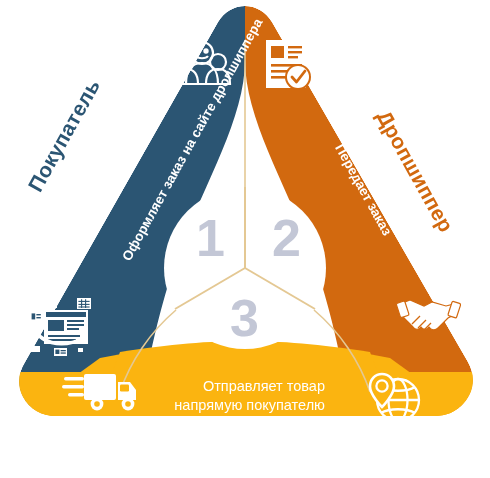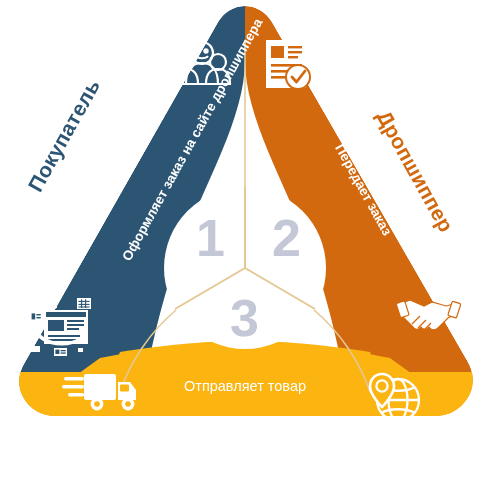--- a/index.html
+++ b/index.html
@@ -68,21 +68,21 @@
     transform: rotate(61deg);
   }
   #text-step3 {
     left: 165px;
     top: 377px;
     width: 160px;
     font-size: 14.5px;
     line-height: 19px;
     font-weight: 400;
   }
-  #text-step3 span { display: block; }
+  #text-step3 span { display: block; text-align: right; }
   .step-number {
     position: absolute;
     color: #C3C7D6;
     font-size: 52px;
     font-weight: 700;
     line-height: 1;
     user-select: none;
   }
   #num-1 { left: 196px; top: 212px; }
   #num-2 { left: 272px; top: 212px; }
@@ -301,19 +301,20 @@
     <span>Оформляет заказ</span>
     <span>на сайте дропшиппера</span>
   </div>
 
   <div class="inner-text" id="text-step2">
     <span>Передает заказ</span>
   </div>
 
   <div class="inner-text" id="text-step3">
     <span>Отправляет товар</span>
+    <span>напрямую покупателю</span>
   </div>
 
   <div class="step-number" id="num-1">1</div>
   <div class="step-number" id="num-2">2</div>
   <div class="step-number" id="num-3">3</div>
 
 </div>
 
 </body></html>

